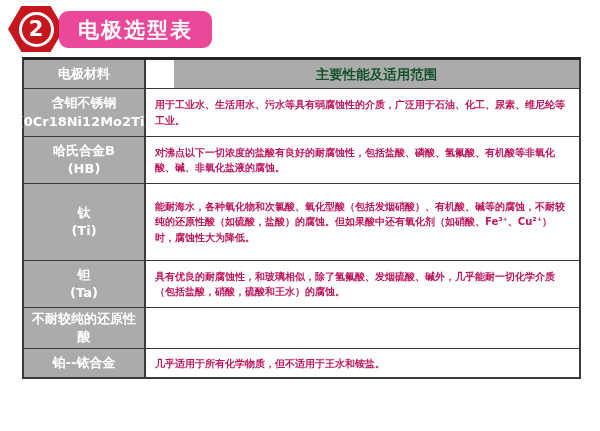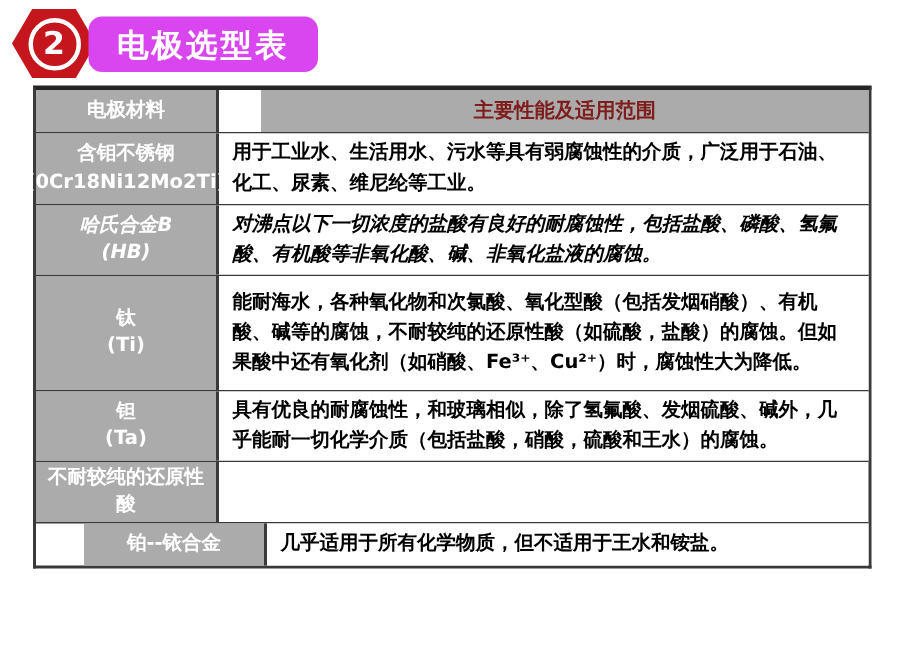--- a/index.html
+++ b/index.html
@@ -6,38 +6,38 @@
   body{font-family:"DejaVu Sans","Liberation Sans",sans-serif;}
   .frame{position:relative;width:600px;height:431px;background:#ffffff;overflow:hidden;}
 
   
   .hex-badge{position:absolute;left:8px;top:6px;width:56px;height:46px;background:#c4161c;
     clip-path:polygon(24% 0,76% 0,100% 50%,76% 100%,24% 100%,0 50%);
     display:flex;align-items:center;justify-content:center;}
   .hex-circle{width:29px;height:29px;border:3px solid #ffffff;border-radius:50%;
     display:flex;align-items:center;justify-content:center;}
   .hex-num{color:#ffffff;font-weight:bold;font-size:21px;line-height:1;}
-  .title-banner{position:absolute;left:59px;top:11px;width:153px;height:37px;background:#d946ef;
+  .title-banner{position:absolute;left:59px;top:11px;width:153px;height:37px;background:#ec4899;
     border-radius:9px;display:flex;align-items:center;justify-content:center;}
   .title-text{color:#ffffff;font-weight:bold;font-size:21px;letter-spacing:2px;}
 
   
   .sel-table{position:absolute;left:22px;top:57px;width:555px;
     border:2px solid #3a3a3a;border-top:3px solid #242424;background:#fff;}
   .t-row{display:grid;grid-template-columns:122px 1fr;border-bottom:1px solid #3a3a3a;}
-  .t-row:last-child{border-bottom:none;margin-left:32px;}
+  .t-row:last-child{border-bottom:none;}
   .cell-l{background:#ababab;color:#ffffff;font-weight:bold;font-size:13px;text-align:center;
     display:flex;align-items:center;justify-content:center;border-right:2px solid #3a3a3a;
     white-space:pre-line;line-height:1.4;padding:2px 4px;}
-  .cell-r{background:#ffffff;color:#000000;font-weight:bold;font-size:13px;line-height:1.55;
+  .cell-r{background:#ffffff;color:#be185d;font-weight:bold;font-size:10px;line-height:1.55;
     padding:2px 9px;display:flex;align-items:center;}
   .t-row.hd{min-height:28px;gap:28px;}
-  .t-row.hd .cell-r{background:#ababab;color:#7f1d1d;justify-content:center;font-size:13.5px;}
+  .t-row.hd .cell-r{background:#ababab;color:#14532d;justify-content:center;font-size:13.5px;}
   .t-row.r1{min-height:47px;}
-  .t-row.r2{min-height:46px;font-style:italic;}
+  .t-row.r2{min-height:46px;}
   .t-row.r3{min-height:68px;}
   .t-row.r4{min-height:76px;}
   .t-row.r5{min-height:46px;}
   .t-row.r6{min-height:24px;}
   .t-row.r7{min-height:28px;}
 </style>
 </head>
 <body>
 
 <div class="frame">

